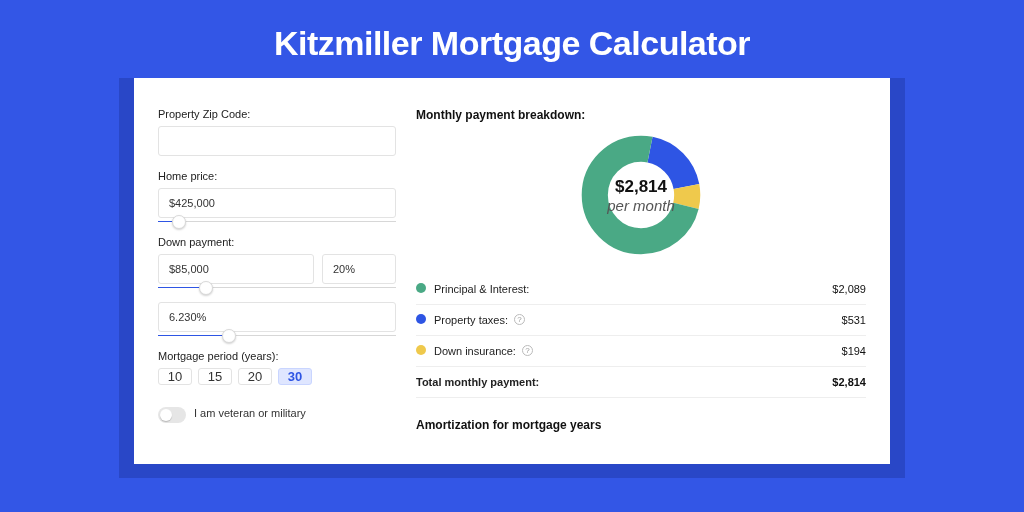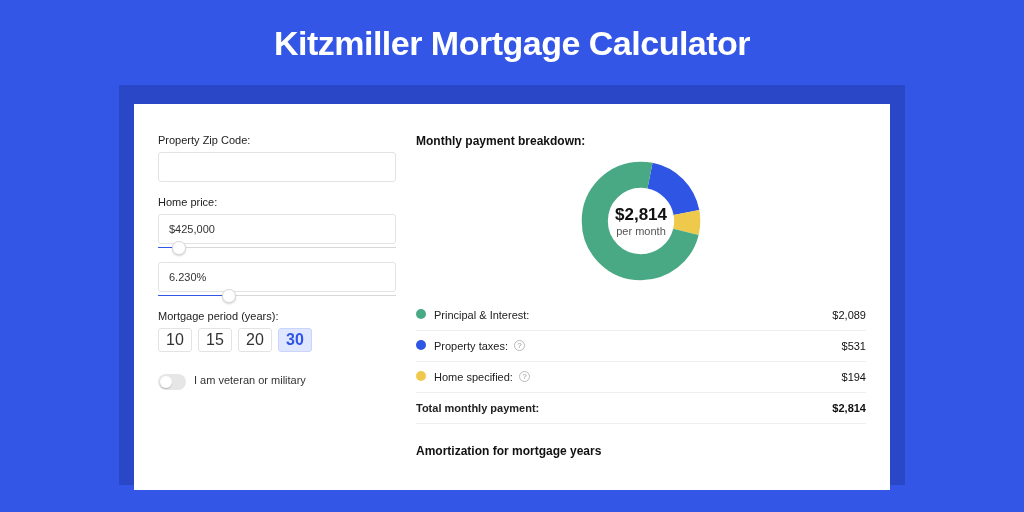--- a/index.html
+++ b/index.html
@@ -13,22 +13,22 @@
     font-weight: 800;
     padding-top: 24px;
     padding-bottom: 7px;
     letter-spacing: -0.5px;
   }
 
   .card-backdrop {
     width: 786px;
     height: 400px;
     background: #2947c7;
-    margin: 15px auto;
-    padding-top: 19px;
+    margin: 8px auto;
+    padding-top: 0;
     position: relative;
   }
   .card {
     width: 756px;
     margin: 0 auto;
     background: #fff;
     height: 386px;
     padding: 30px 24px 0 24px;
     display: flex;
     gap: 20px;
@@ -50,22 +50,22 @@
     background:#fff; border:1px solid #d9d9d9; box-shadow:0 1px 2px rgba(0,0,0,.18);
     transform: translateX(-50%);
   }
 
   .dp-row { display:flex; gap:8px; }
   .dp-row .inp.amt { flex:1 1 auto; }
   .dp-row .inp.pct { width:74px; flex:0 0 74px; }
 
   .period-row { display:flex; gap:6px; }
   .period-btn {
-    width:34px; height:24px; border:1px solid #e3e3e3; border-radius:3px;
-    background:#fff; font-size:16px; color:#333; display:flex; align-items:center; justify-content:center;
+    width:34px; height:17px; border:1px solid #e3e3e3; border-radius:3px;
+    background:#fff; font-size:13px; color:#333; display:flex; align-items:center; justify-content:center;
   }
   .period-btn.sel { background:#dfe6ff; border-color:#c9d5ff; color:#2e55e4; font-weight:600; }
 
   .toggle-row { display:flex; align-items:flex-start; gap:8px; margin-top:22px; }
   .toggle {
     width:28px; height:16px; border-radius:999px; background:#e6e6e6; position:relative;
   }
   .toggle::after {
     content:""; position:absolute; left:2px; top:2px; width:12px; height:12px; border-radius:50%;
     background:#fff; box-shadow:0 1px 1px rgba(0,0,0,.2);
@@ -76,21 +76,21 @@
   .col-right { flex:1 1 auto; }
   .sec-title { font-size:12px; font-weight:700; color:#111; margin-bottom:12px; }
 
   .donut-wrap { display:flex; justify-content:center; margin-bottom:18px; }
   .donut { position:relative; width:122px; height:122px; }
   .donut svg { width:122px; height:122px; display:block; }
   .donut-center {
     position:absolute; inset:0; display:flex; flex-direction:column; align-items:center; justify-content:center;
   }
   .donut-center .amt { font-size:17px; font-weight:800; color:#111; }
-  .donut-center .sub { font-size:11px; color:#555; }
+  .donut-center .sub { font-size:15px; color:#555;font-style:italic; }
 
   .legend { border-bottom:1px solid #eee; }
   .legend-row {
     display:flex; align-items:flex-start; padding:9px 0; border-top:1px solid #eee;
     font-size:11px; color:#222;
   }
   .legend-row:first-child { border-top:none; }
   .dot { width:10px; height:10px; border-radius:50%; margin-right:8px; flex:0 0 10px; }
   .dot.green  { background:#4aa985; }
   .dot.blue   { background:#2e55e4; }
@@ -124,20 +124,31 @@
 
       <div class="group">
         <label class="fld-label">Home price:</label>
         <input class="inp" value="$425,000" style="">
         <div class="slider-track">
           <div class="fill" style="width: 9%;"></div>
           <div class="thumb" style="left: 9%;"></div>
         </div>
       </div>
 
+      <div class="group">
+        <label class="fld-label">Down payment:</label>
+        <div class="dp-row">
+          <input class="inp amt" value="$85,000" style="">
+          <input class="inp pct" value="20%" style="">
+        </div>
+        <div class="slider-track">
+          <div class="fill" style="width: 20%;"></div>
+          <div class="thumb" style="left: 20%;"></div>
+        </div>
+      </div>
 
       <div class="group">
         <input class="inp" value="6.230%" style="">
         <div class="slider-track">
           <div class="fill" style="width: 30%;"></div>
           <div class="thumb" style="left: 30%;"></div>
         </div>
       </div>
 
       <div class="group">
@@ -182,21 +193,21 @@
             <span class="val">$2,089</span>
           </div>
           <div class="legend-row">
             <span class="dot blue"></span>
             <span class="lbl">Property taxes:</span>
             <span class="info">?</span>
             <span class="val">$531</span>
           </div>
           <div class="legend-row">
             <span class="dot yellow"></span>
-            <span class="lbl">Home specified:</span>
+            <span class="lbl">Down insurance:</span>
             <span class="info">?</span>
             <span class="val">$194</span>
           </div>
           <div class="legend-row total">
             <span class="lbl">Total monthly payment:</span>
             <span class="val">$2,814</span>
           </div>
         </div>
 
       <div class="amort">

